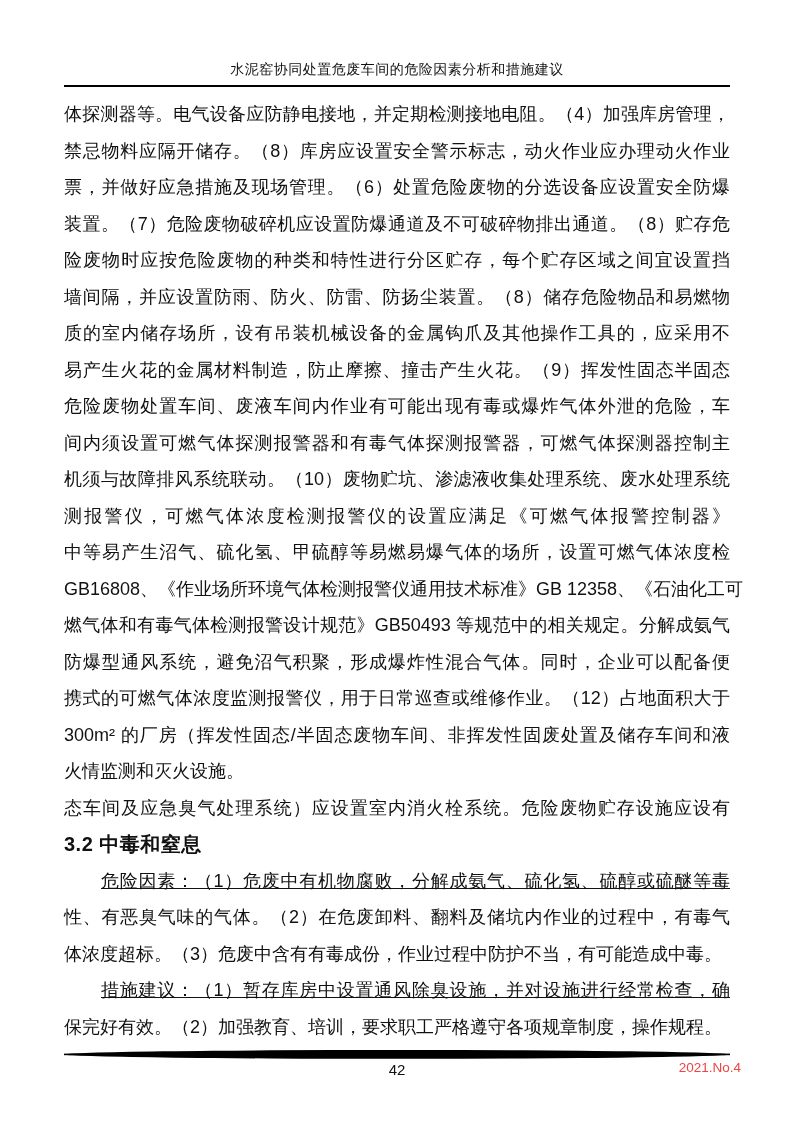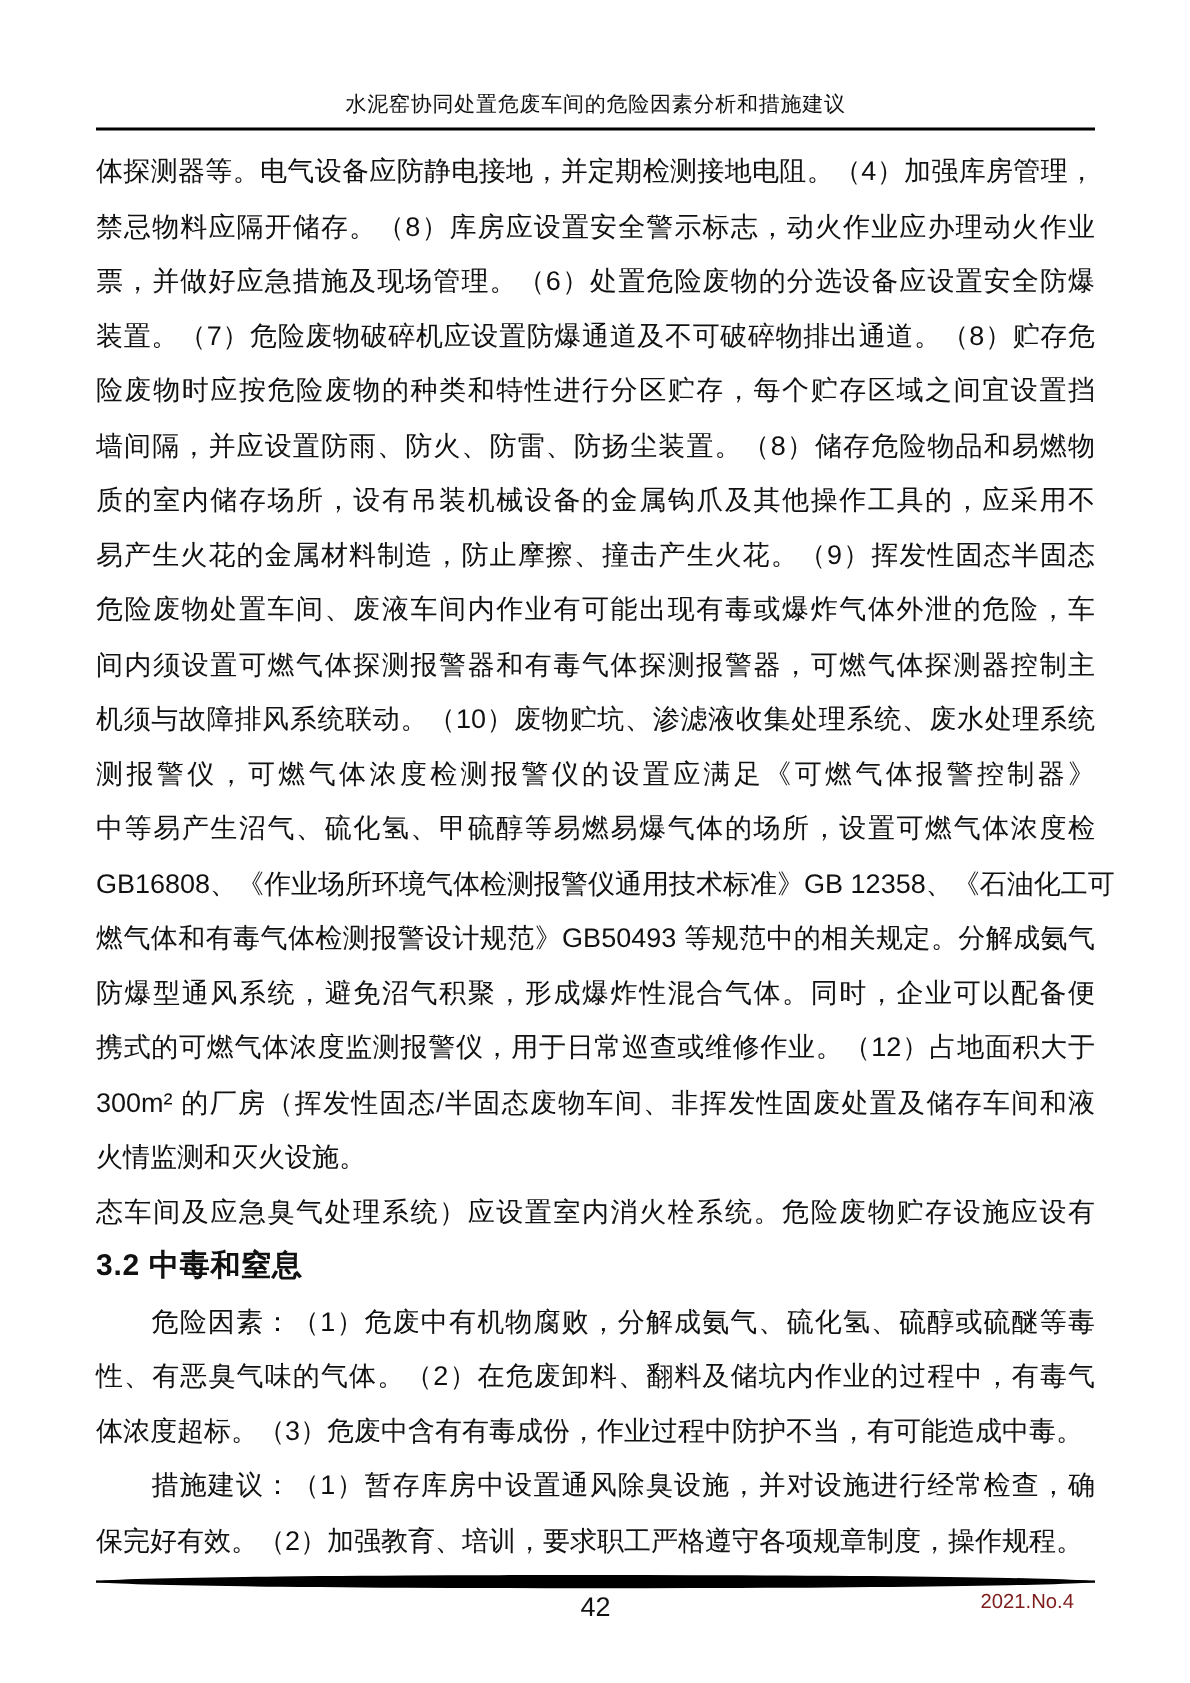--- a/index.html
+++ b/index.html
@@ -47,48 +47,49 @@
     white-space: nowrap;
     text-align: justify;
     text-align-last: justify;
   }
   .line.body-end {
     text-align: left;
     text-align-last: left;
   }
   .line.body-indent {
     padding-left: 37px;
+    text-decoration: underline;
   }
   .line.heading {
     text-align: left;
     text-align-last: left;
     font-weight: bold;
     font-size: 20px;
     letter-spacing: 0.5px;
   }
   .footer-rule {
     position: absolute;
     top: 1049px;
     left: 64px;
   }
   .page-number {
     position: absolute;
     top: 1061px;
     left: 64px;
     width: 666px;
     text-align: center;
-    font-size: 18px;
+    font-size: 15px;
     color: #111111;
   }
   .issue-number {
     position: absolute;
     top: 1060px;
-    right: 77px;
+    right: 52px;
     font-size: 13.5px;
-    color: #7f1d1d;
+    color: #ef4444;
   }
 </style>
 </head>
 <body>
 
 <div class="page">
 
   <div class="header-title">水泥窑协同处置危废车间的危险因素分析和措施建议</div>
 
   <div class="header-rule"></div>

